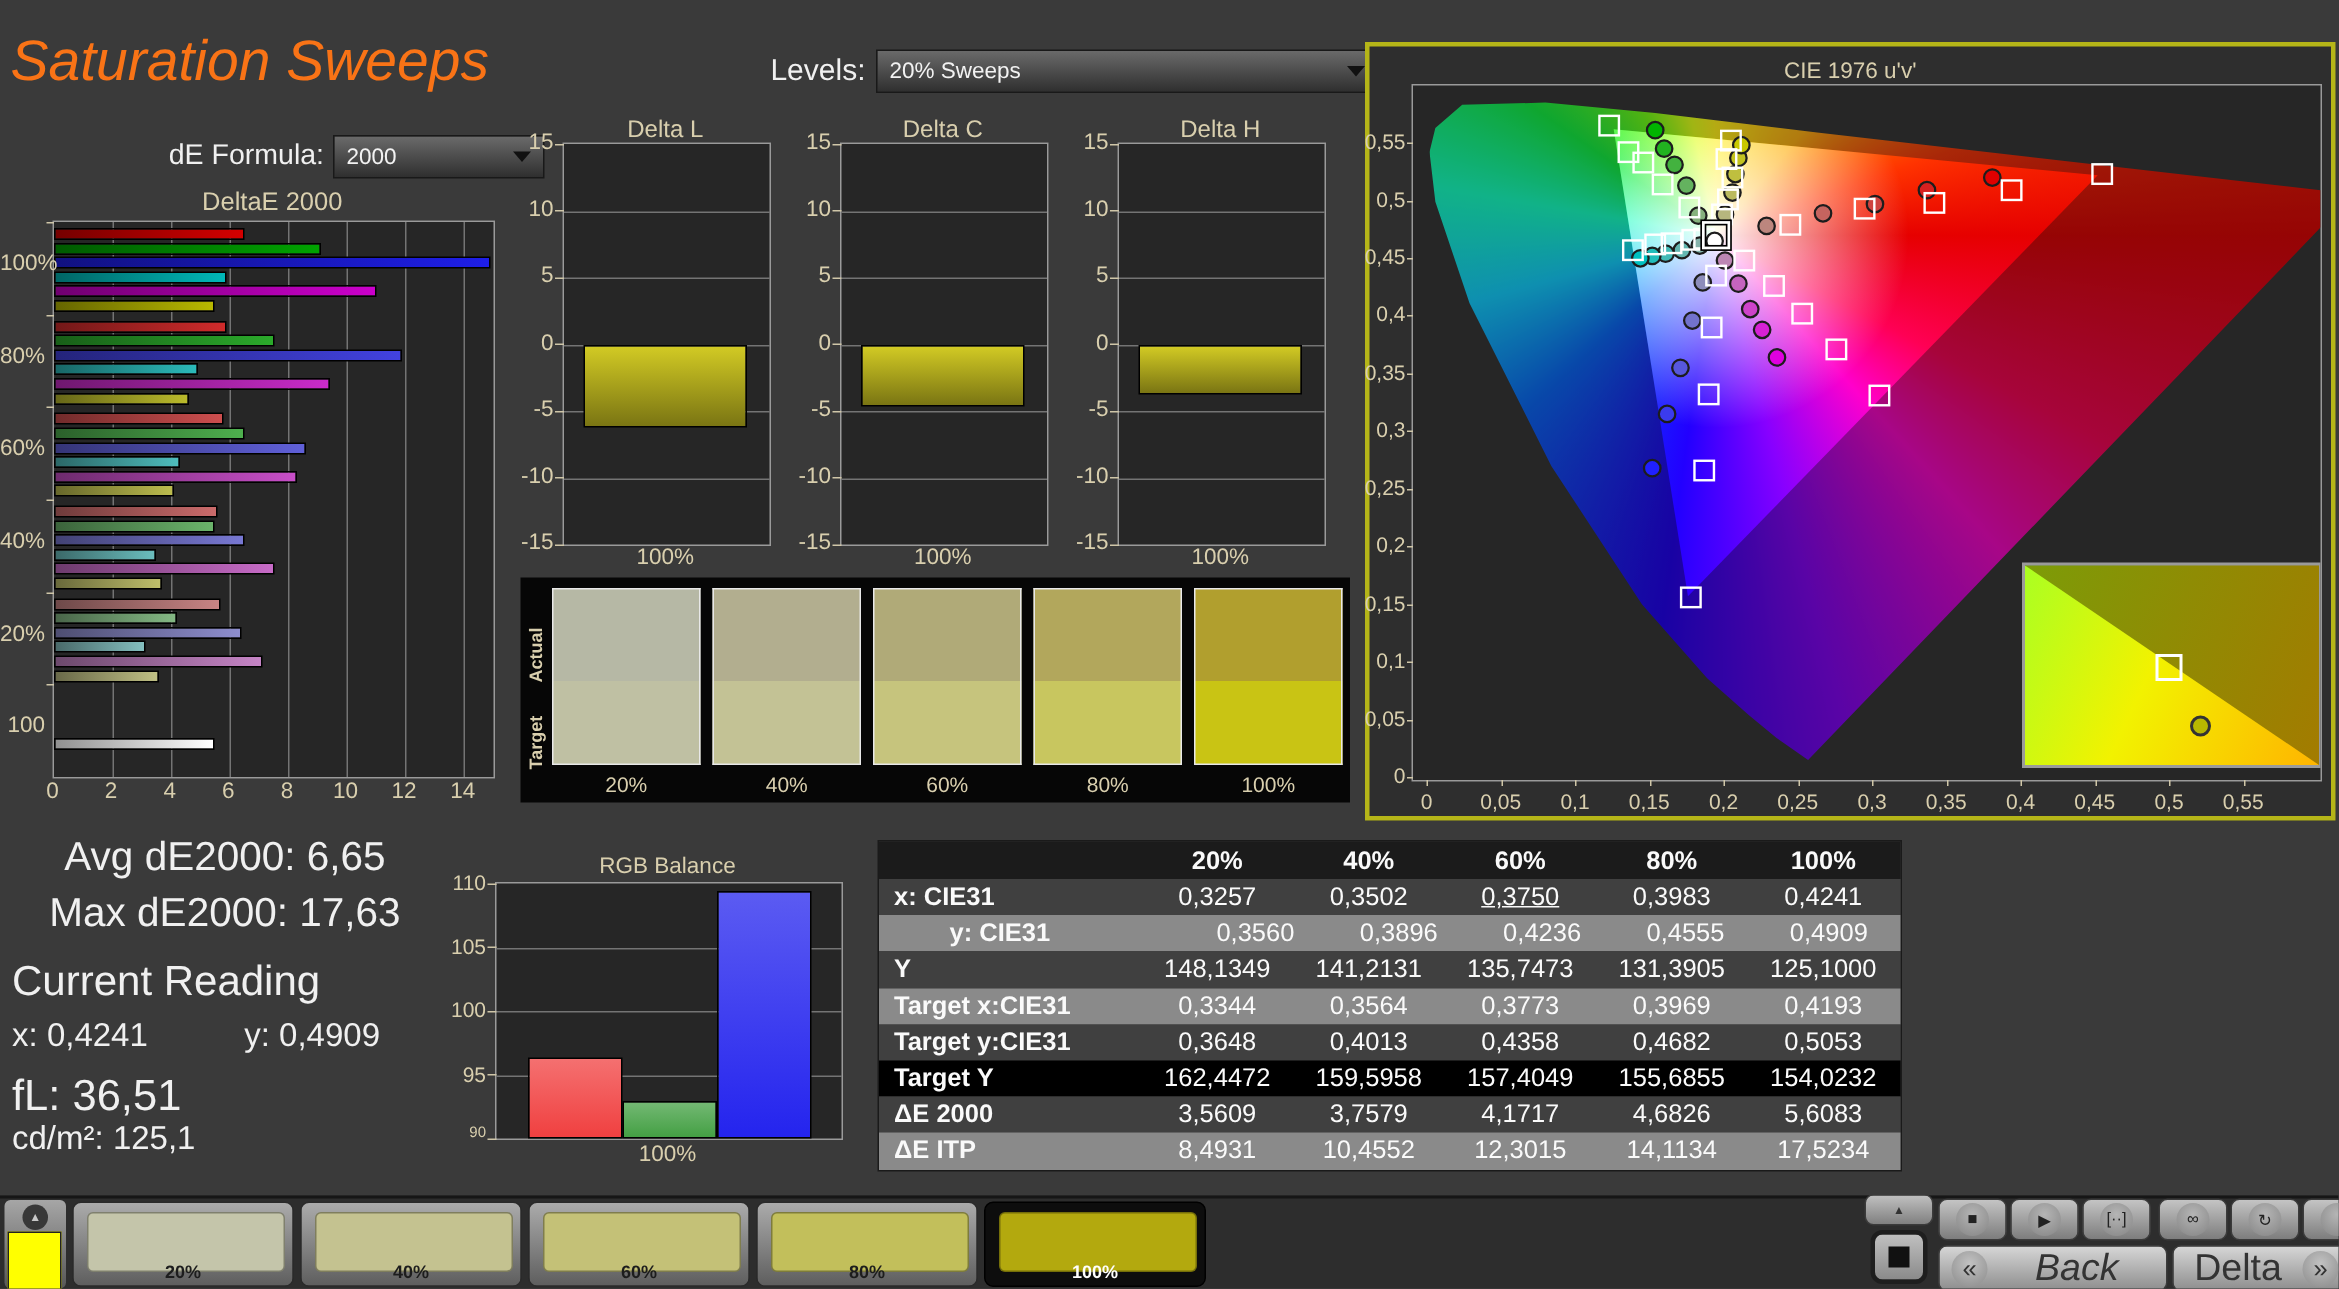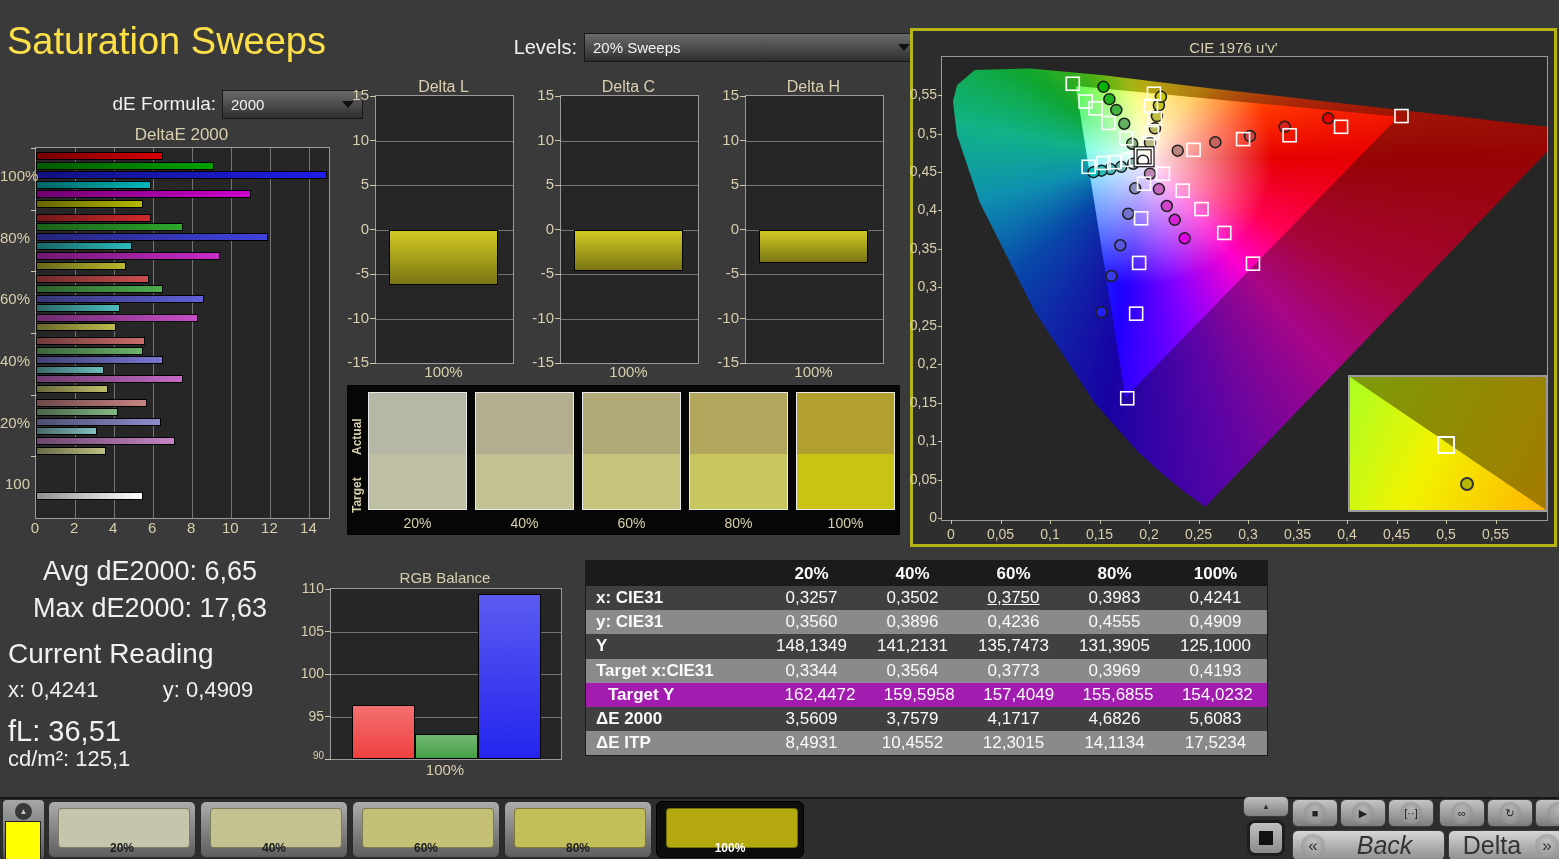--- a/index.html
+++ b/index.html
@@ -1,20 +1,20 @@
 <!DOCTYPE html>
 <html><head>
 <meta charset="utf-8">
 <style>
   html,body{margin:0;padding:0;background:#3a3a3a;}
   body{width:1559px;height:859px;position:relative;overflow:hidden;
        font-family:"Liberation Sans","DejaVu Sans",sans-serif;color:#f0f0f0;}
   .abs{position:absolute;}
   .cream{color:#d9cfae;}
-  .page-title{font-size:38px;color:#fde047;letter-spacing:0px;}
+  .page-title{font-size:38px;color:#f97316;letter-spacing:0px;font-style:italic;}
   .drop{background:linear-gradient(#6a6a6a,#2f2f2f);border:1px solid #191919;
         color:#f2f2f2;display:flex;align-items:center;padding:0 8px;font-size:15px;}
   .drop .arrow{margin-left:auto;width:0;height:0;border-left:6px solid transparent;
         border-right:6px solid transparent;border-top:7px solid #111;}
   .plot{background:#262626;border:1px solid #9a9a9a;position:absolute;}
   .gl-v{position:absolute;top:0;bottom:0;width:1px;background:#8f8f8f;opacity:.75;}
   .gl-h{position:absolute;left:0;right:0;height:1px;background:#8f8f8f;opacity:.75;}
   .bar{position:absolute;border:1px solid #000;box-sizing:border-box;}
   .axlab{position:absolute;font-size:15px;color:#d9cfae;}
   .tick{position:absolute;background:#cfc6a8;}
@@ -351,21 +351,21 @@
     </div>
     <div class="tbl-row" style="height: 24.2px; background: rgb(64, 64, 64);">
       <div class="tbl-cell tbl-label" style="width: 175px;">x: CIE31</div>
       <div class="tbl-cell" style="width: 101px;">0,3257</div>
       <div class="tbl-cell" style="width: 101px;">0,3502</div>
       <div class="tbl-cell" style="width: 101px; text-decoration: underline;">0,3750</div>
       <div class="tbl-cell" style="width: 101px;">0,3983</div>
       <div class="tbl-cell" style="width: 101px;">0,4241</div>
     </div>
     <div class="tbl-row" style="height: 24.2px; background: rgb(138, 138, 138);">
-      <div class="tbl-cell tbl-label" style="width: 175px;">y: CIE31</div>
+      <div class="tbl-cell tbl-label" style="width: 175px; margin-left: 37px;">y: CIE31</div>
       <div class="tbl-cell" style="width: 101px;">0,3560</div>
       <div class="tbl-cell" style="width: 101px;">0,3896</div>
       <div class="tbl-cell" style="width: 101px;">0,4236</div>
       <div class="tbl-cell" style="width: 101px;">0,4555</div>
       <div class="tbl-cell" style="width: 101px;">0,4909</div>
     </div>
     <div class="tbl-row" style="height: 24.2px; background: rgb(64, 64, 64);">
       <div class="tbl-cell tbl-label" style="width: 175px;">Y</div>
       <div class="tbl-cell" style="width: 101px;">148,1349</div>
       <div class="tbl-cell" style="width: 101px;">141,2131</div>
@@ -374,21 +374,29 @@
       <div class="tbl-cell" style="width: 101px;">125,1000</div>
     </div>
     <div class="tbl-row" style="height: 24.2px; background: rgb(138, 138, 138);">
       <div class="tbl-cell tbl-label" style="width: 175px;">Target x:CIE31</div>
       <div class="tbl-cell" style="width: 101px;">0,3344</div>
       <div class="tbl-cell" style="width: 101px;">0,3564</div>
       <div class="tbl-cell" style="width: 101px;">0,3773</div>
       <div class="tbl-cell" style="width: 101px;">0,3969</div>
       <div class="tbl-cell" style="width: 101px;">0,4193</div>
     </div>
-    <div class="tbl-row" style="height: 24.2px; background: #a21caf; padding-left: 12px;">
+    <div class="tbl-row" style="height: 24.2px; background: rgb(64, 64, 64);">
+      <div class="tbl-cell tbl-label" style="width: 175px;">Target y:CIE31</div>
+      <div class="tbl-cell" style="width: 101px;">0,3648</div>
+      <div class="tbl-cell" style="width: 101px;">0,4013</div>
+      <div class="tbl-cell" style="width: 101px;">0,4358</div>
+      <div class="tbl-cell" style="width: 101px;">0,4682</div>
+      <div class="tbl-cell" style="width: 101px;">0,5053</div>
+    </div>
+    <div class="tbl-row" style="height: 24.2px; background: #000000;">
       <div class="tbl-cell tbl-label" style="width: 175px;">Target Y</div>
       <div class="tbl-cell" style="width: 101px;">162,4472</div>
       <div class="tbl-cell" style="width: 101px;">159,5958</div>
       <div class="tbl-cell" style="width: 101px;">157,4049</div>
       <div class="tbl-cell" style="width: 101px;">155,6855</div>
       <div class="tbl-cell" style="width: 101px;">154,0232</div>
     </div>
     <div class="tbl-row" style="height: 24.2px; background: rgb(64, 64, 64);">
       <div class="tbl-cell tbl-label" style="width: 175px;">ΔE 2000</div>
       <div class="tbl-cell" style="width: 101px;">3,5609</div>

